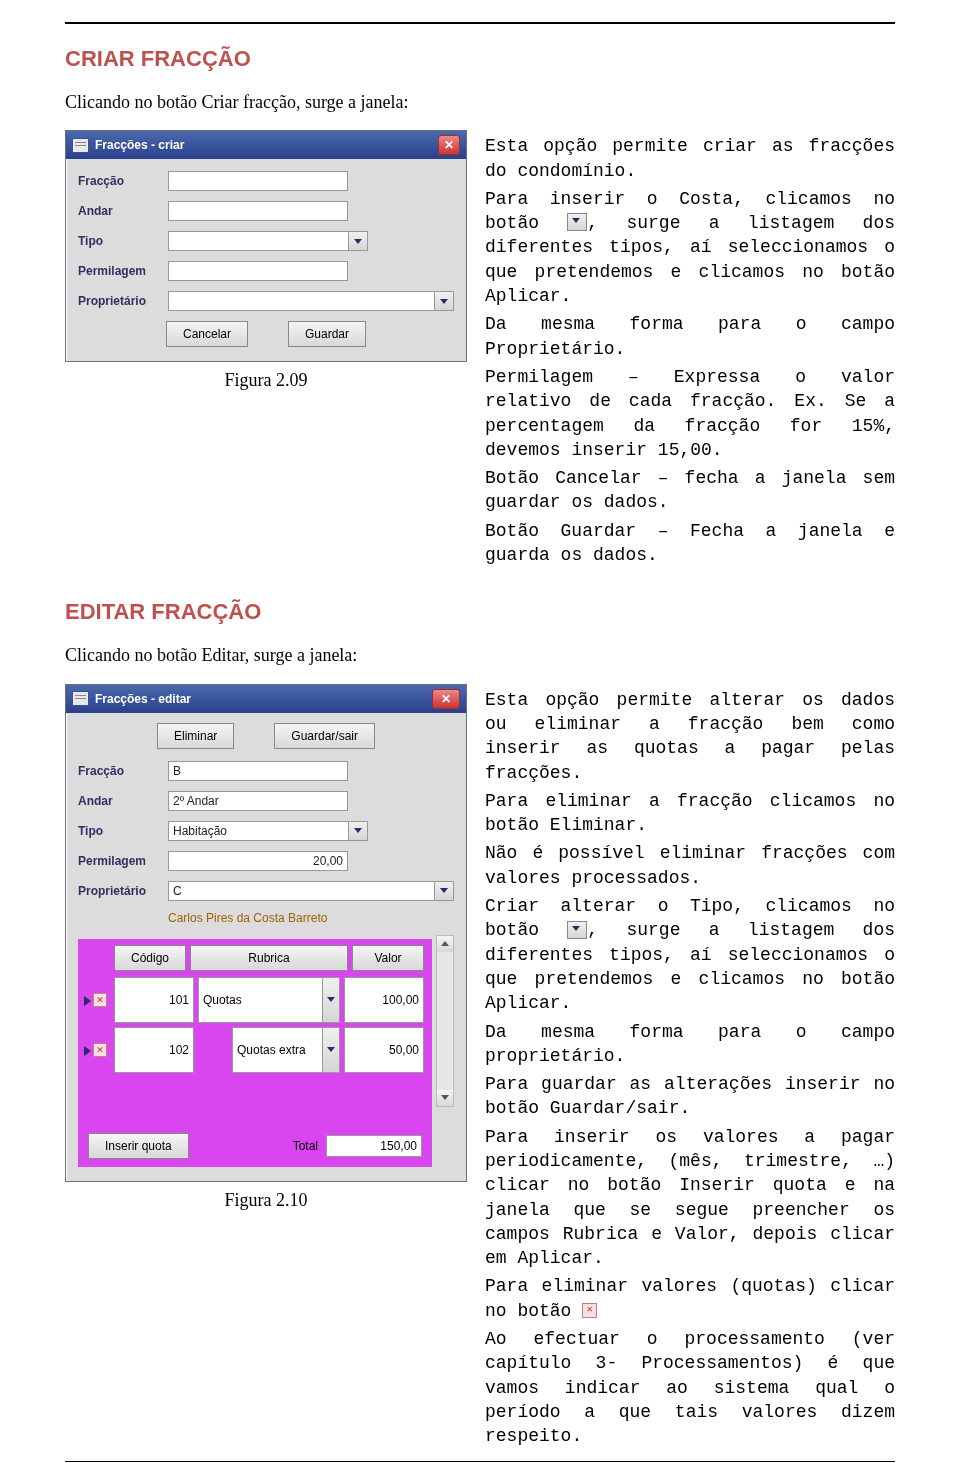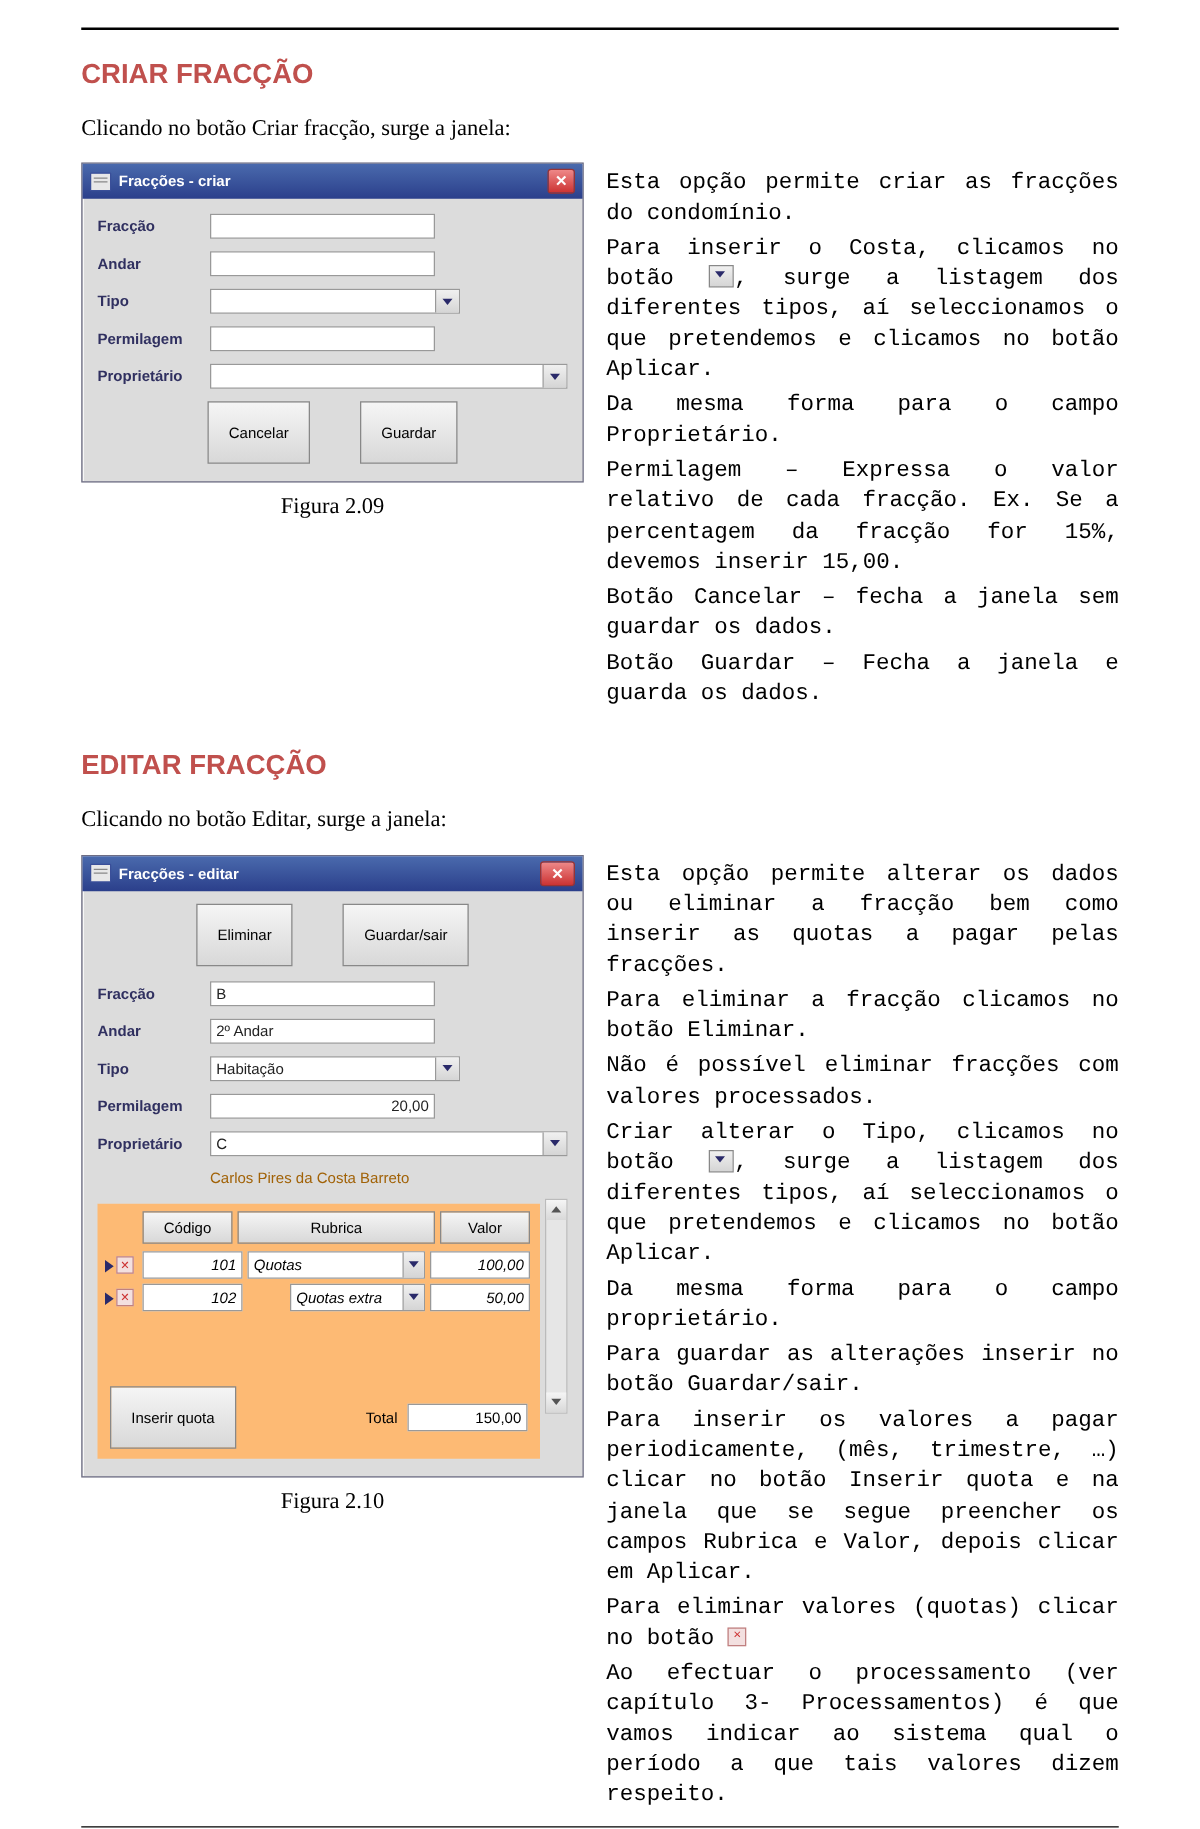--- a/index.html
+++ b/index.html
@@ -25,37 +25,37 @@
   .titlebar .win-icon::after { top:6px; }
   .win-close { margin-left: auto; width: 20px; height: 18px; border-radius: 3px; background: linear-gradient(#e88, #c33); border: 1px solid #933; display:flex; align-items:center; justify-content:center; color:#fff; font-weight:bold; font-size:12px; line-height:1; }
   .win-close.red2 { width: 26px; height: 18px; }
   .win-body { padding: 12px 12px 14px 12px; }
   .form-row { display:flex; align-items:center; margin-bottom: 10px; }
   .form-row .lbl { width: 90px; font-weight: bold; color: #303060; font-size: 12px; }
   .tf { height: 20px; background: #fff; border: 1px solid #999; flex: 1; box-sizing: border-box; padding: 1px 4px; display:flex; align-items:center; font-size:12px; color:#222; }
   .combo { position: relative; }
   .combo .dd { position:absolute; right:0; top:0; width:18px; height:100%; background: linear-gradient(#f0f0f0,#d5d5d5); border-left:1px solid #999; display:flex; align-items:center; justify-content:center; }
   .tri-down { width:0; height:0; border-left:4px solid transparent; border-right:4px solid transparent; border-top:5px solid #2a2a6a; }
-  .btn { display:inline-flex; align-items:center; justify-content:center; height:24px; padding:12px 16px; background: linear-gradient(#f5f5f5,#d8d8d8); border:1px solid #888; font-size:12px;text-align:center; }
+  .btn { display:inline-flex; align-items:center; justify-content:center; height:24px; padding:0 16px; background: linear-gradient(#f5f5f5,#d8d8d8); border:1px solid #888; font-size:12px;text-align:center; }
   .btn-row { display:flex; gap: 40px; justify-content:center; margin-top: 8px; }
   .btn-bar-top { display:flex; gap: 40px; justify-content:center; padding: 10px 0 12px 0; }
 
   
   .indent-row { display:flex; align-items:center; margin: 6px 0 10px 0; }
   .indent-row .spacer90 { width:90px; }
   .readonly { color:#a16207; font-size:12px; }
-  .grid-area { background:#fdba74; margin-top:4px; padding: 0 6px 8px 6px; }
+  .grid-area { background:#d946ef; margin-top:4px; padding: 0 6px 8px 6px; }
   .grid-head { display:flex; align-items:center; padding: 6px 0 6px 0; }
   .grid-head .filler { width: 28px; }
   .grid-head .gh { flex:1; text-align:center; height:24px; background: linear-gradient(#f5f5f5,#d8d8d8); border:1px solid #888; margin: 0 2px; display:flex; align-items:center; justify-content:center; font-size:12px; }
   .grid-row { display:flex; align-items:center; margin-bottom: 4px; }
   .row-icons { width: 28px; display:flex; gap:2px; }
   .ic-play { width:0;height:0;border-top:5px solid transparent;border-bottom:5px solid transparent;border-left:7px solid #2a2a6a; margin-top:3px; }
   .ic-del { width: 12px; height: 12px; border: 1px solid #c08080; display:flex; align-items:center; justify-content:center; color:#c33; font-size:9px; background:#f3e0e0; }
-  .cell { background:#fff; border:1px solid #999; height:20px; margin:0 2px; display:flex; align-items:center; padding:0 4px; font-size:12px;font-style:italic; }
+  .cell { background:#fff; border:1px solid #999; height:20px; margin:0 2px; display:flex; align-items:center; padding:12px 4px; font-size:12px; }
   .cell.num { justify-content:flex-end; }
   .cell.combo { position:relative; padding-right:18px; }
   .cell .mini-dd { position:absolute; right:0; top:0; width:16px; height:100%; background: linear-gradient(#f0f0f0,#d5d5d5); border-left:1px solid #999; display:flex; align-items:center; justify-content:center; }
   .scroll { width:16px; background:#e6e6e6; border:1px solid #bbb; margin-left:4px; display:flex; flex-direction:column; justify-content:space-between; align-items:center; }
   .scroll-arrow { width:100%; height:16px; background: linear-gradient(#f5f5f5,#d8d8d8); display:flex; align-items:center; justify-content:center; }
   .tri-up { width:0;height:0;border-left:4px solid transparent;border-right:4px solid transparent;border-bottom:5px solid #555; }
   .tri-dn { width:0;height:0;border-left:4px solid transparent;border-right:4px solid transparent;border-top:5px solid #555; }
   .footer-bar { display:flex; align-items:center; gap:8px; padding: 8px 4px 0 4px; }
   .footer-bar .flab { font-size:12px; margin-left:auto; }
   .footer-bar .tot { background:#fff; border:1px solid #999; width:90px; height:20px; display:flex; align-items:center; justify-content:flex-end; padding-right:4px; font-size:12px; }

